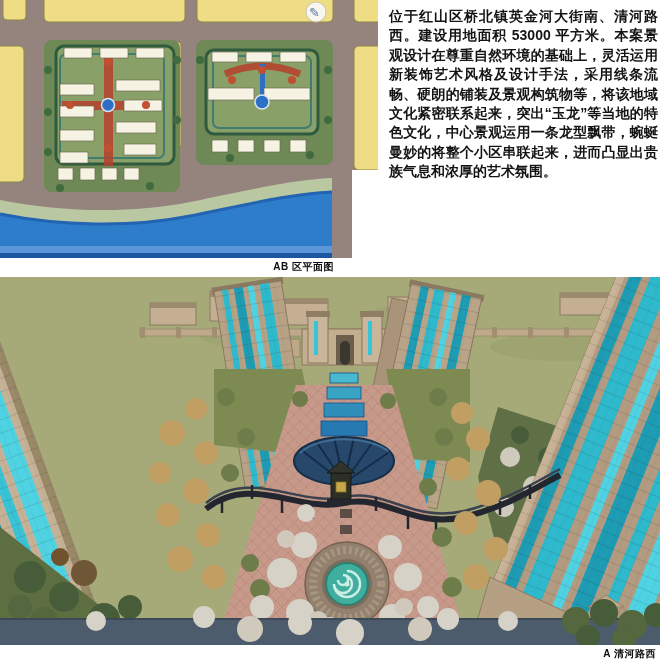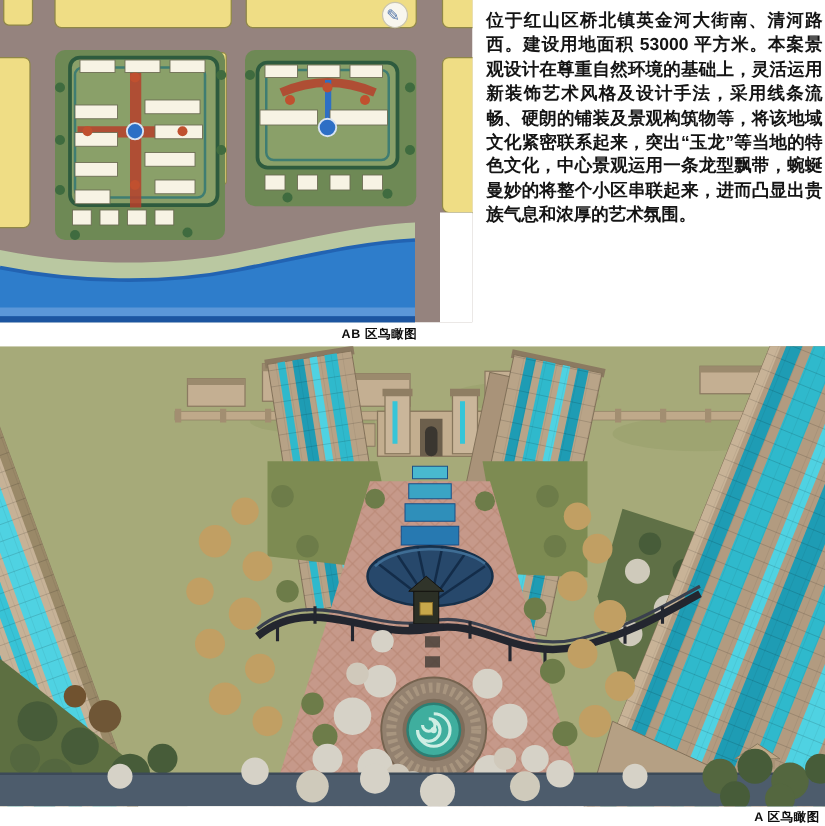--- a/index.html
+++ b/index.html
@@ -115,21 +115,21 @@
       <rect x="0" y="253" width="332" height="5" fill="#1c55a0"></rect>
 
       <rect x="352" y="170" width="26" height="88" fill="#ffffff"></rect>
 
       <g>
         <circle cx="316" cy="12" r="10" fill="#f8f6ee" stroke="#c9c4ae" stroke-width="1"></circle>
         <text x="309" y="17" font-size="13" fill="#5577aa">✎</text>
       </g>
     </svg>
   </div>
-  <div class="caption-plan">AB 区鸟瞰图</div>
+  <div class="caption-plan">AB 区平面图</div>
 
   <div class="desc">位于红山区桥北镇英金河大街南、清河路西。建设用地面积 53000 平方米。本案景观设计在尊重自然环境的基础上，灵活运用新装饰艺术风格及设计手法，采用线条流畅、硬朗的铺装及景观构筑物等，将该地域文化紧密联系起来，突出“玉龙”等当地的特色文化，中心景观运用一条龙型飘带，蜿蜒曼妙的将整个小区串联起来，进而凸显出贵族气息和浓厚的艺术氛围。</div>
 
   <div class="render-wrap">
     <svg viewBox="0 0 660 368" width="660" height="368">
       <defs>
         <pattern id="fl" width="9" height="13" patternUnits="userSpaceOnUse">
           <rect width="9" height="13" fill="none"></rect>
           <line x1="0" y1="0" x2="9" y2="0" stroke="#000000" stroke-opacity=".20" stroke-width="1"></line>
           <line x1="0" y1="0" x2="0" y2="13" stroke="#000000" stroke-opacity=".08" stroke-width="1"></line>
@@ -405,15 +405,15 @@
           <circle cx="420" cy="352" r="12" fill="#cfcabb"></circle>
         <circle cx="576" cy="344" r="14" fill="#54673f"></circle>
           <circle cx="604" cy="336" r="14" fill="#475c39"></circle>
         <circle cx="632" cy="348" r="15" fill="#54673f"></circle>
           <circle cx="656" cy="338" r="12" fill="#475c39"></circle>
         <circle cx="588" cy="360" r="12" fill="#475c39"></circle>
           <circle cx="624" cy="362" r="12" fill="#54673f"></circle>
       </g>
     </svg>
   </div>
-  <div class="caption-render">A 区鸟瞰图</div>
+  <div class="caption-render">A 清河路西</div>
 
 </div>
 
 </body></html>

